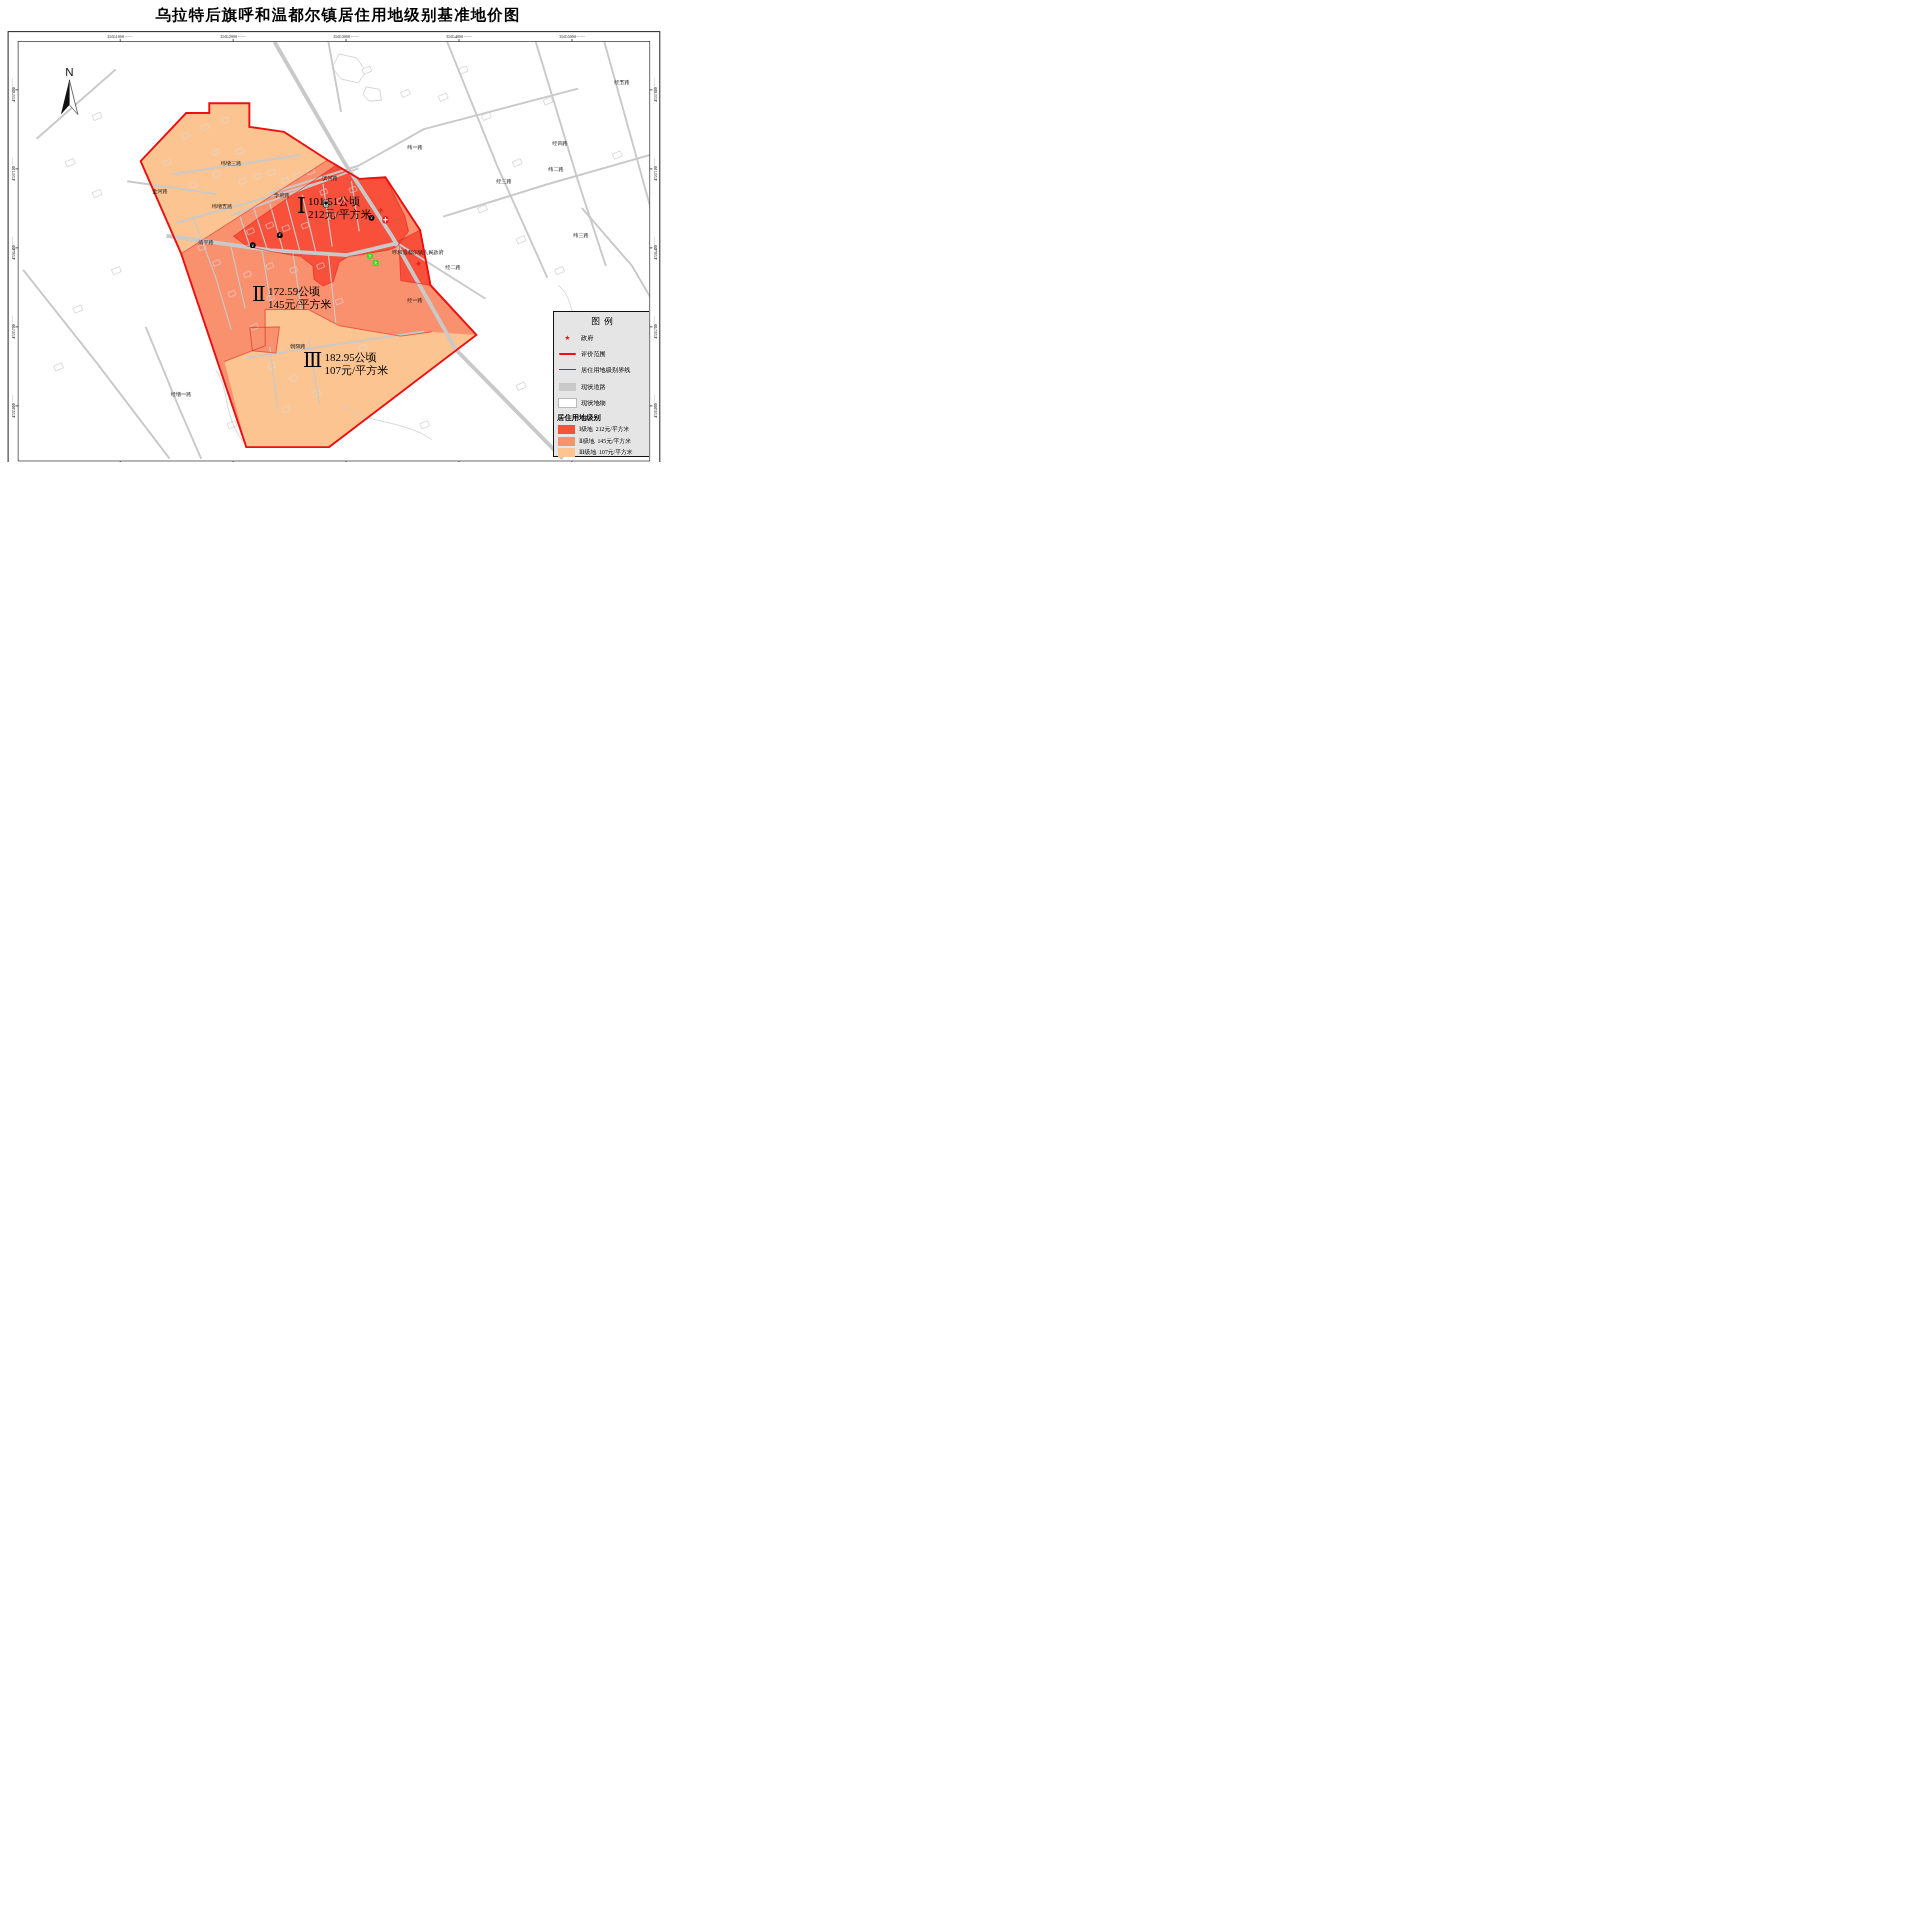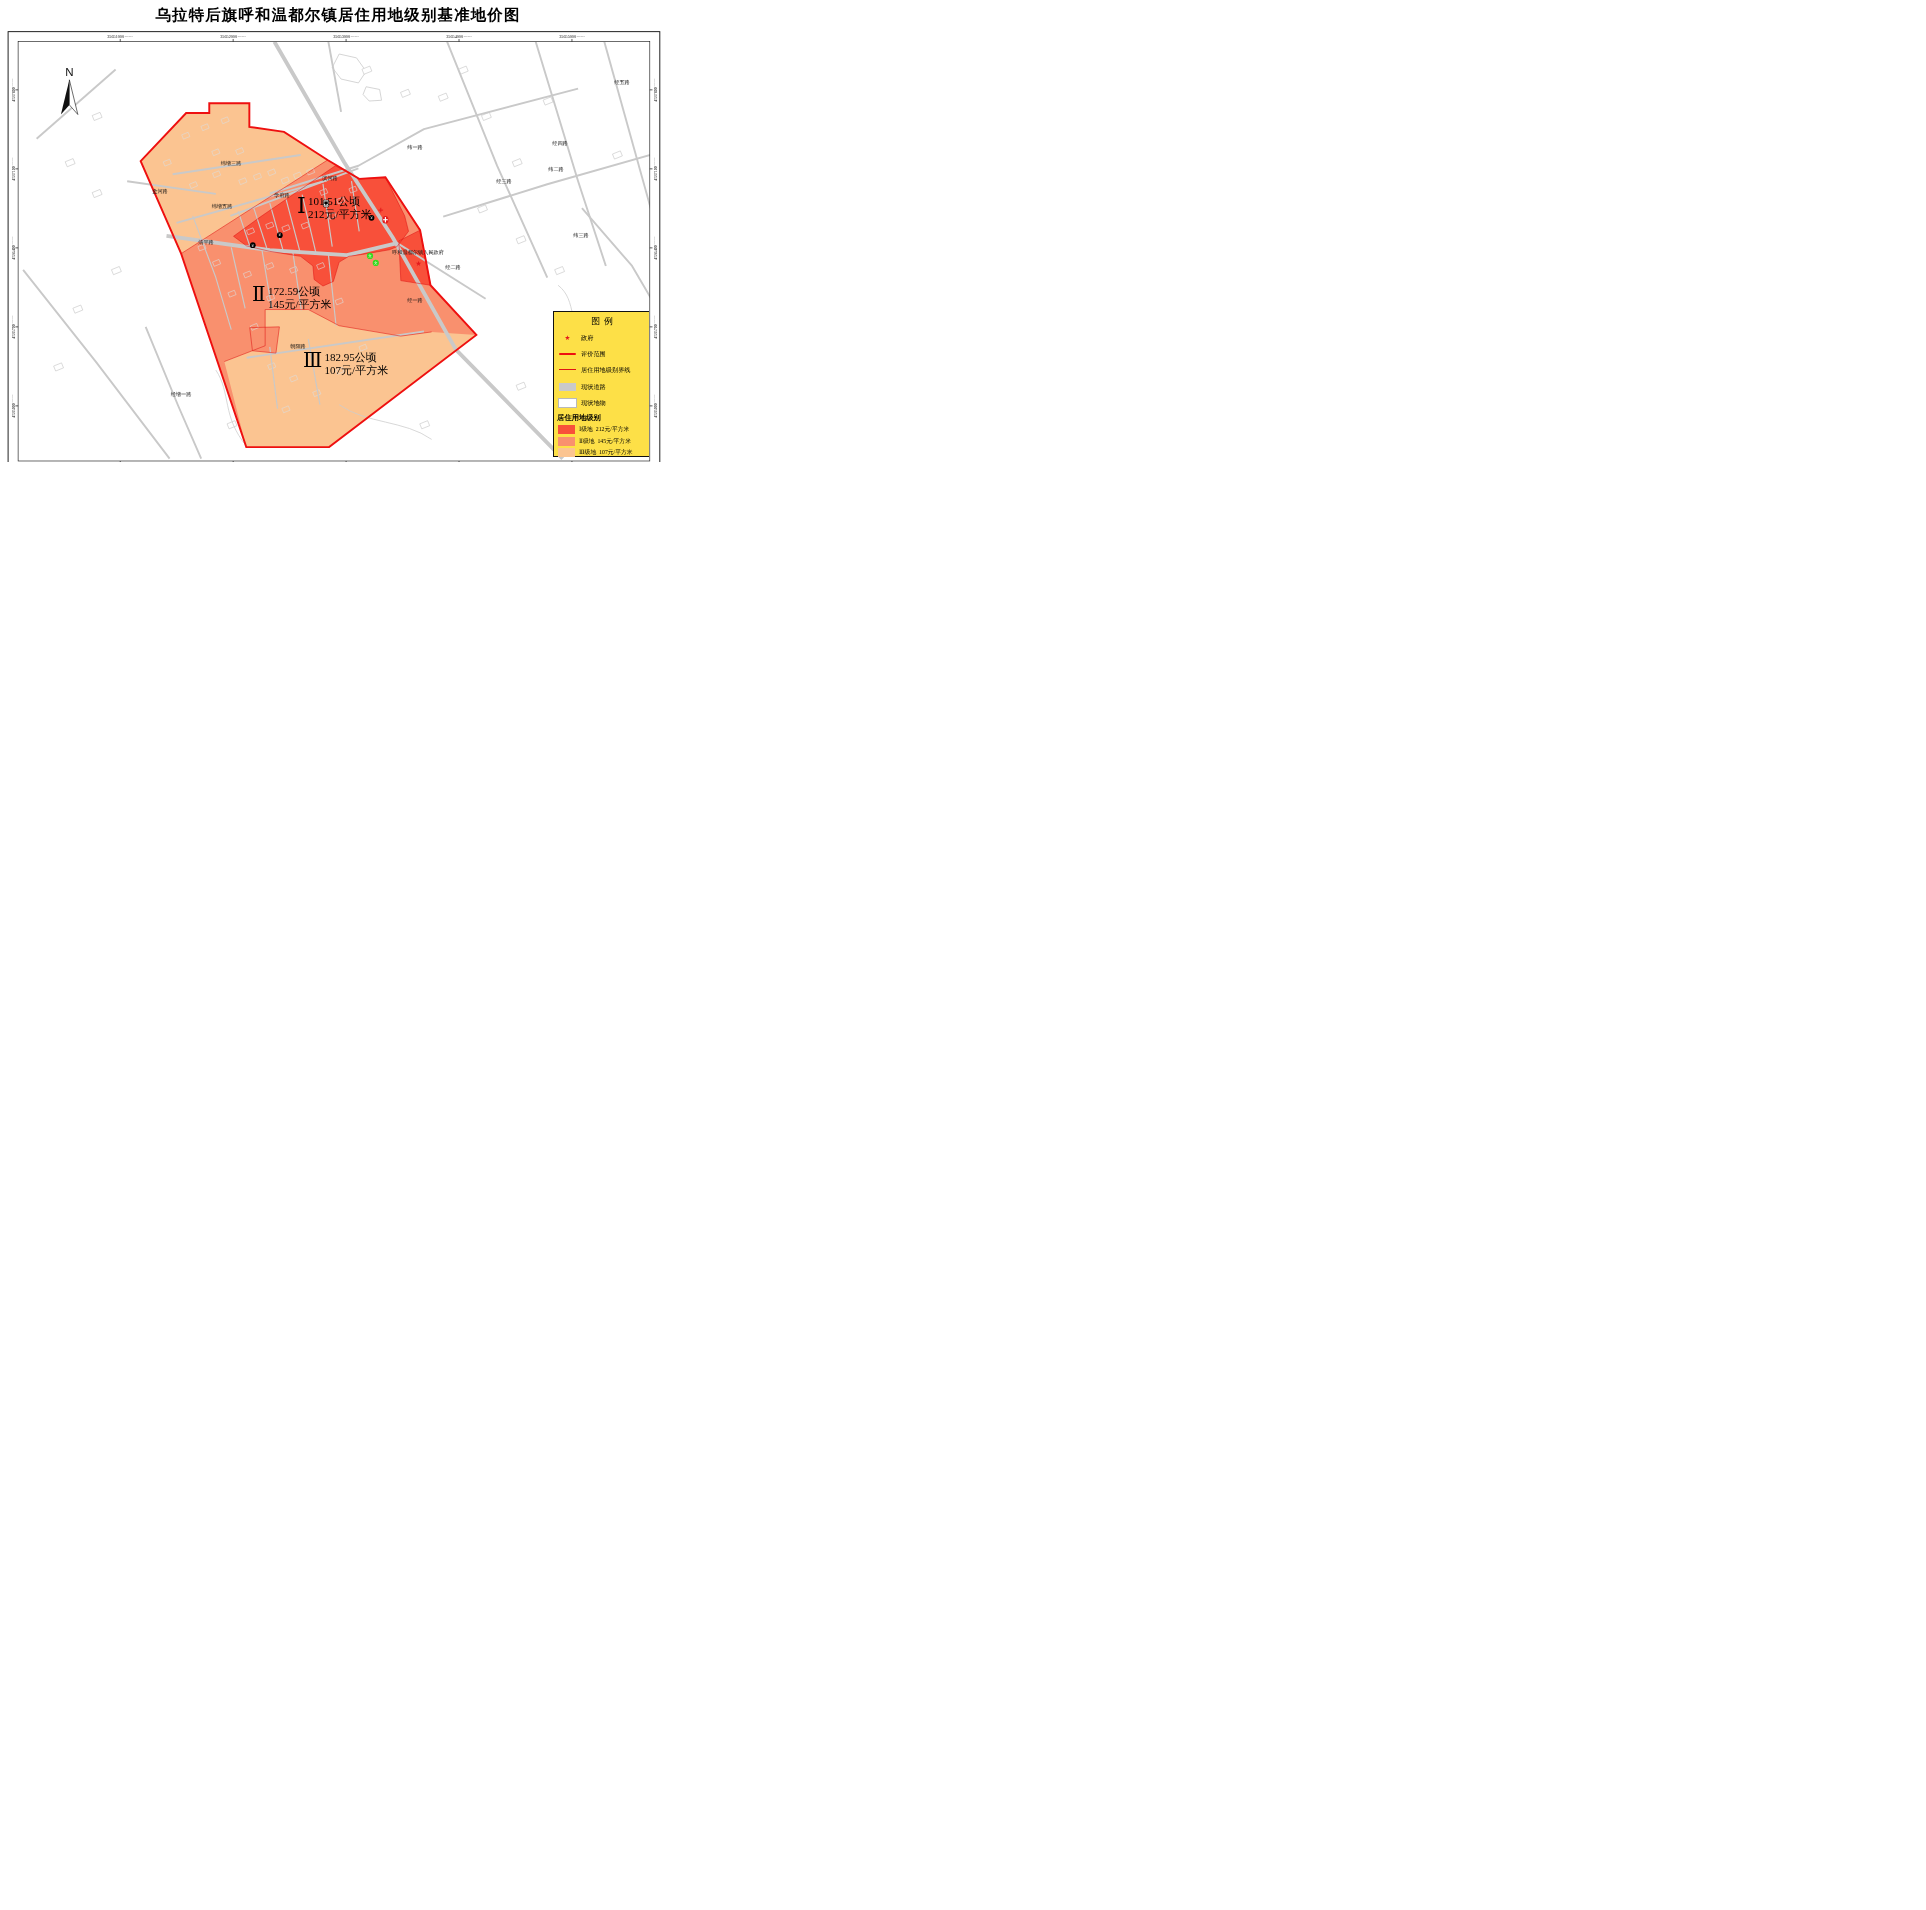--- a/index.html
+++ b/index.html
@@ -11,21 +11,21 @@
   .map-clip{position:absolute;left:18px;top:42px;width:631px;height:419px;overflow:hidden;}
   .road-label{position:absolute;transform:translate(-50%,-50%);font-size:5.2px;white-space:nowrap;color:#111;}
   .zone-label{position:absolute;display:flex;align-items:flex-start;white-space:nowrap;}
   .zone-numeral{font-size:22.3px;line-height:.95;font-weight:400;margin-right:2.3px;}
   .zone-lines{font-size:11px;line-height:1.18;}
   .gov-label{position:absolute;transform:translateX(-50%);font-size:5.2px;white-space:nowrap;color:#111;}
   .grid-label{position:absolute;font-size:4.2px;white-space:nowrap;color:#111;}
   .grid-label .sup{font-size:2.7px;color:#999;vertical-align:1.5px;}
   .grid-x{transform:translateX(-50%);}
   .grid-y{transform:translate(-50%,-50%) rotate(-90deg);}
-  .legend{position:absolute;left:535px;top:269px;width:96px;height:144px;background:#fde047;
+  .legend{position:absolute;left:535px;top:269px;width:96px;height:144px;background:#e5e5e5;
           border:0.8px solid #111;z-index:5;}
   .legend-title{position:absolute;left:0;top:3.1px;width:100%;text-align:center;font-size:8.9px;letter-spacing:3.9px;text-indent:3.9px;}
   .lrow{position:absolute;left:0;width:100%;height:11.6px;}
   .lsym{position:absolute;left:3.9px;width:19px;height:11.6px;display:flex;align-items:center;justify-content:center;}
   .llab{position:absolute;left:27px;top:50%;transform:translateY(-50%);font-size:6.2px;white-space:nowrap;}
   .sym-star{color:#E31A1C;font-size:6.5px;font-family:"DejaVu Sans",sans-serif;}
   .sym-thick{width:17.7px;height:2.3px;background:#EE1010;border-radius:1.2px;}
   .sym-thin{width:17.7px;height:0.8px;background:#E01515;}
   .sym-road{width:17.7px;height:7.7px;background:#C9C9C9;}
   .sym-feature{width:17.7px;height:7.7px;background:#fff;border:0.8px solid #B9B9B9;}

